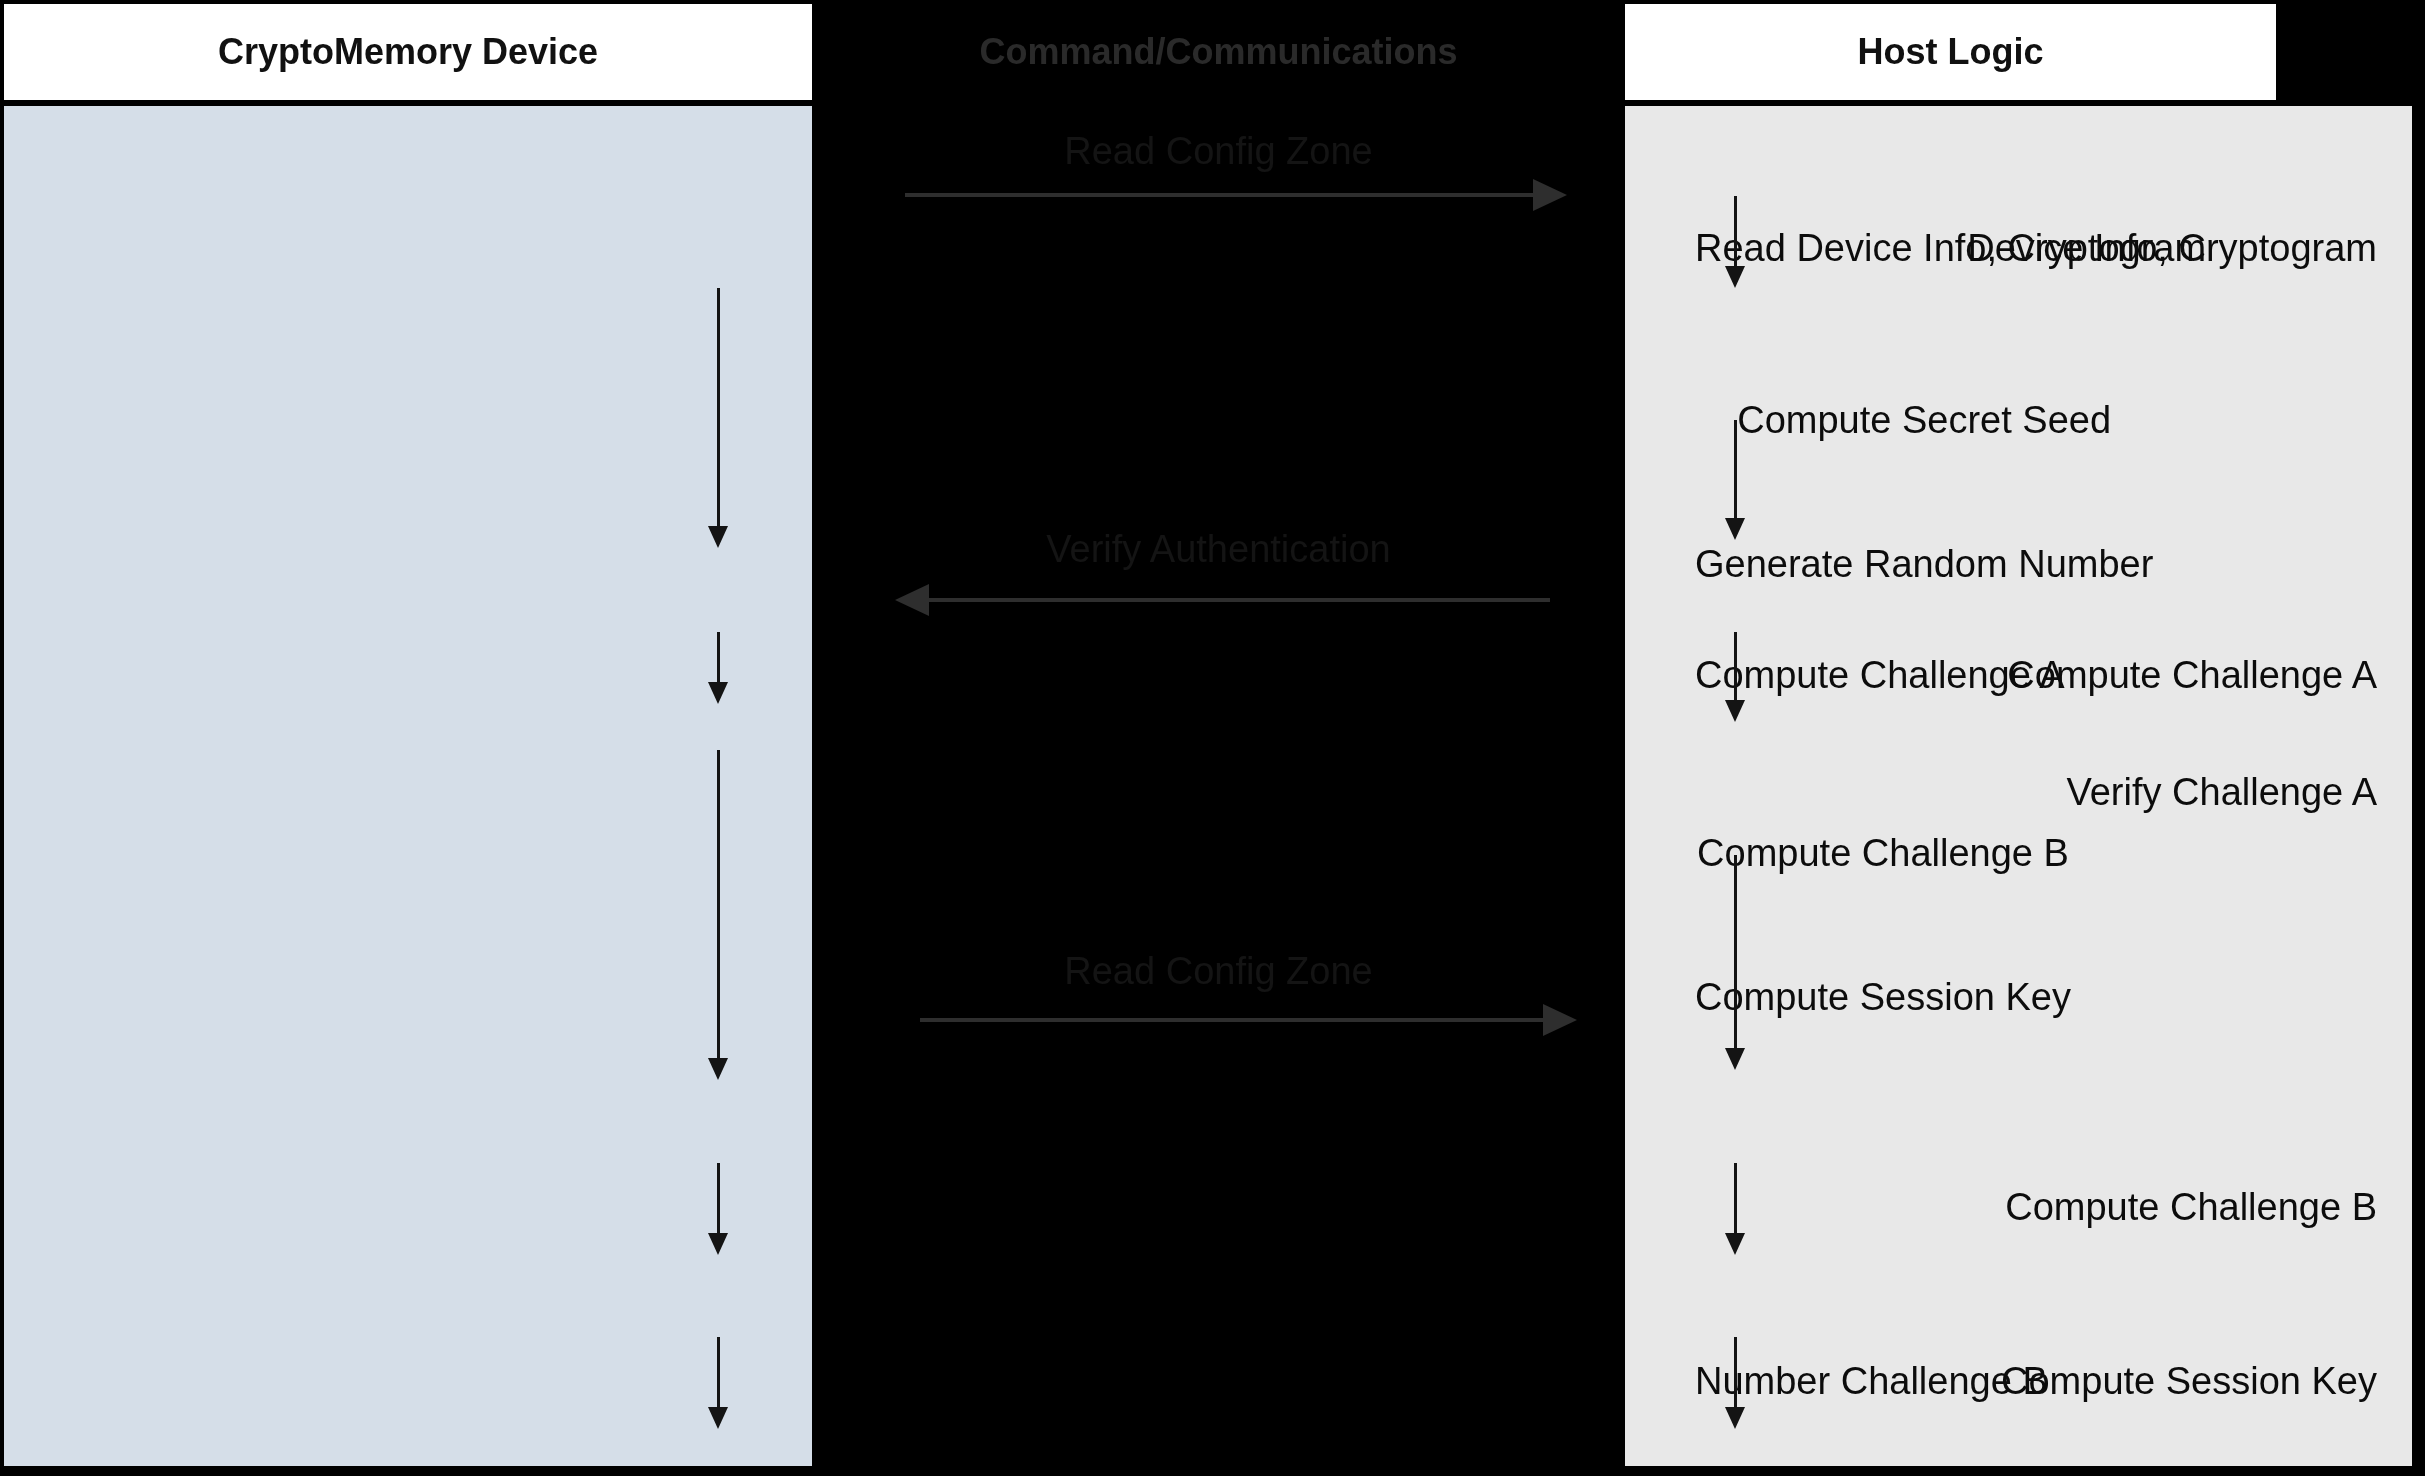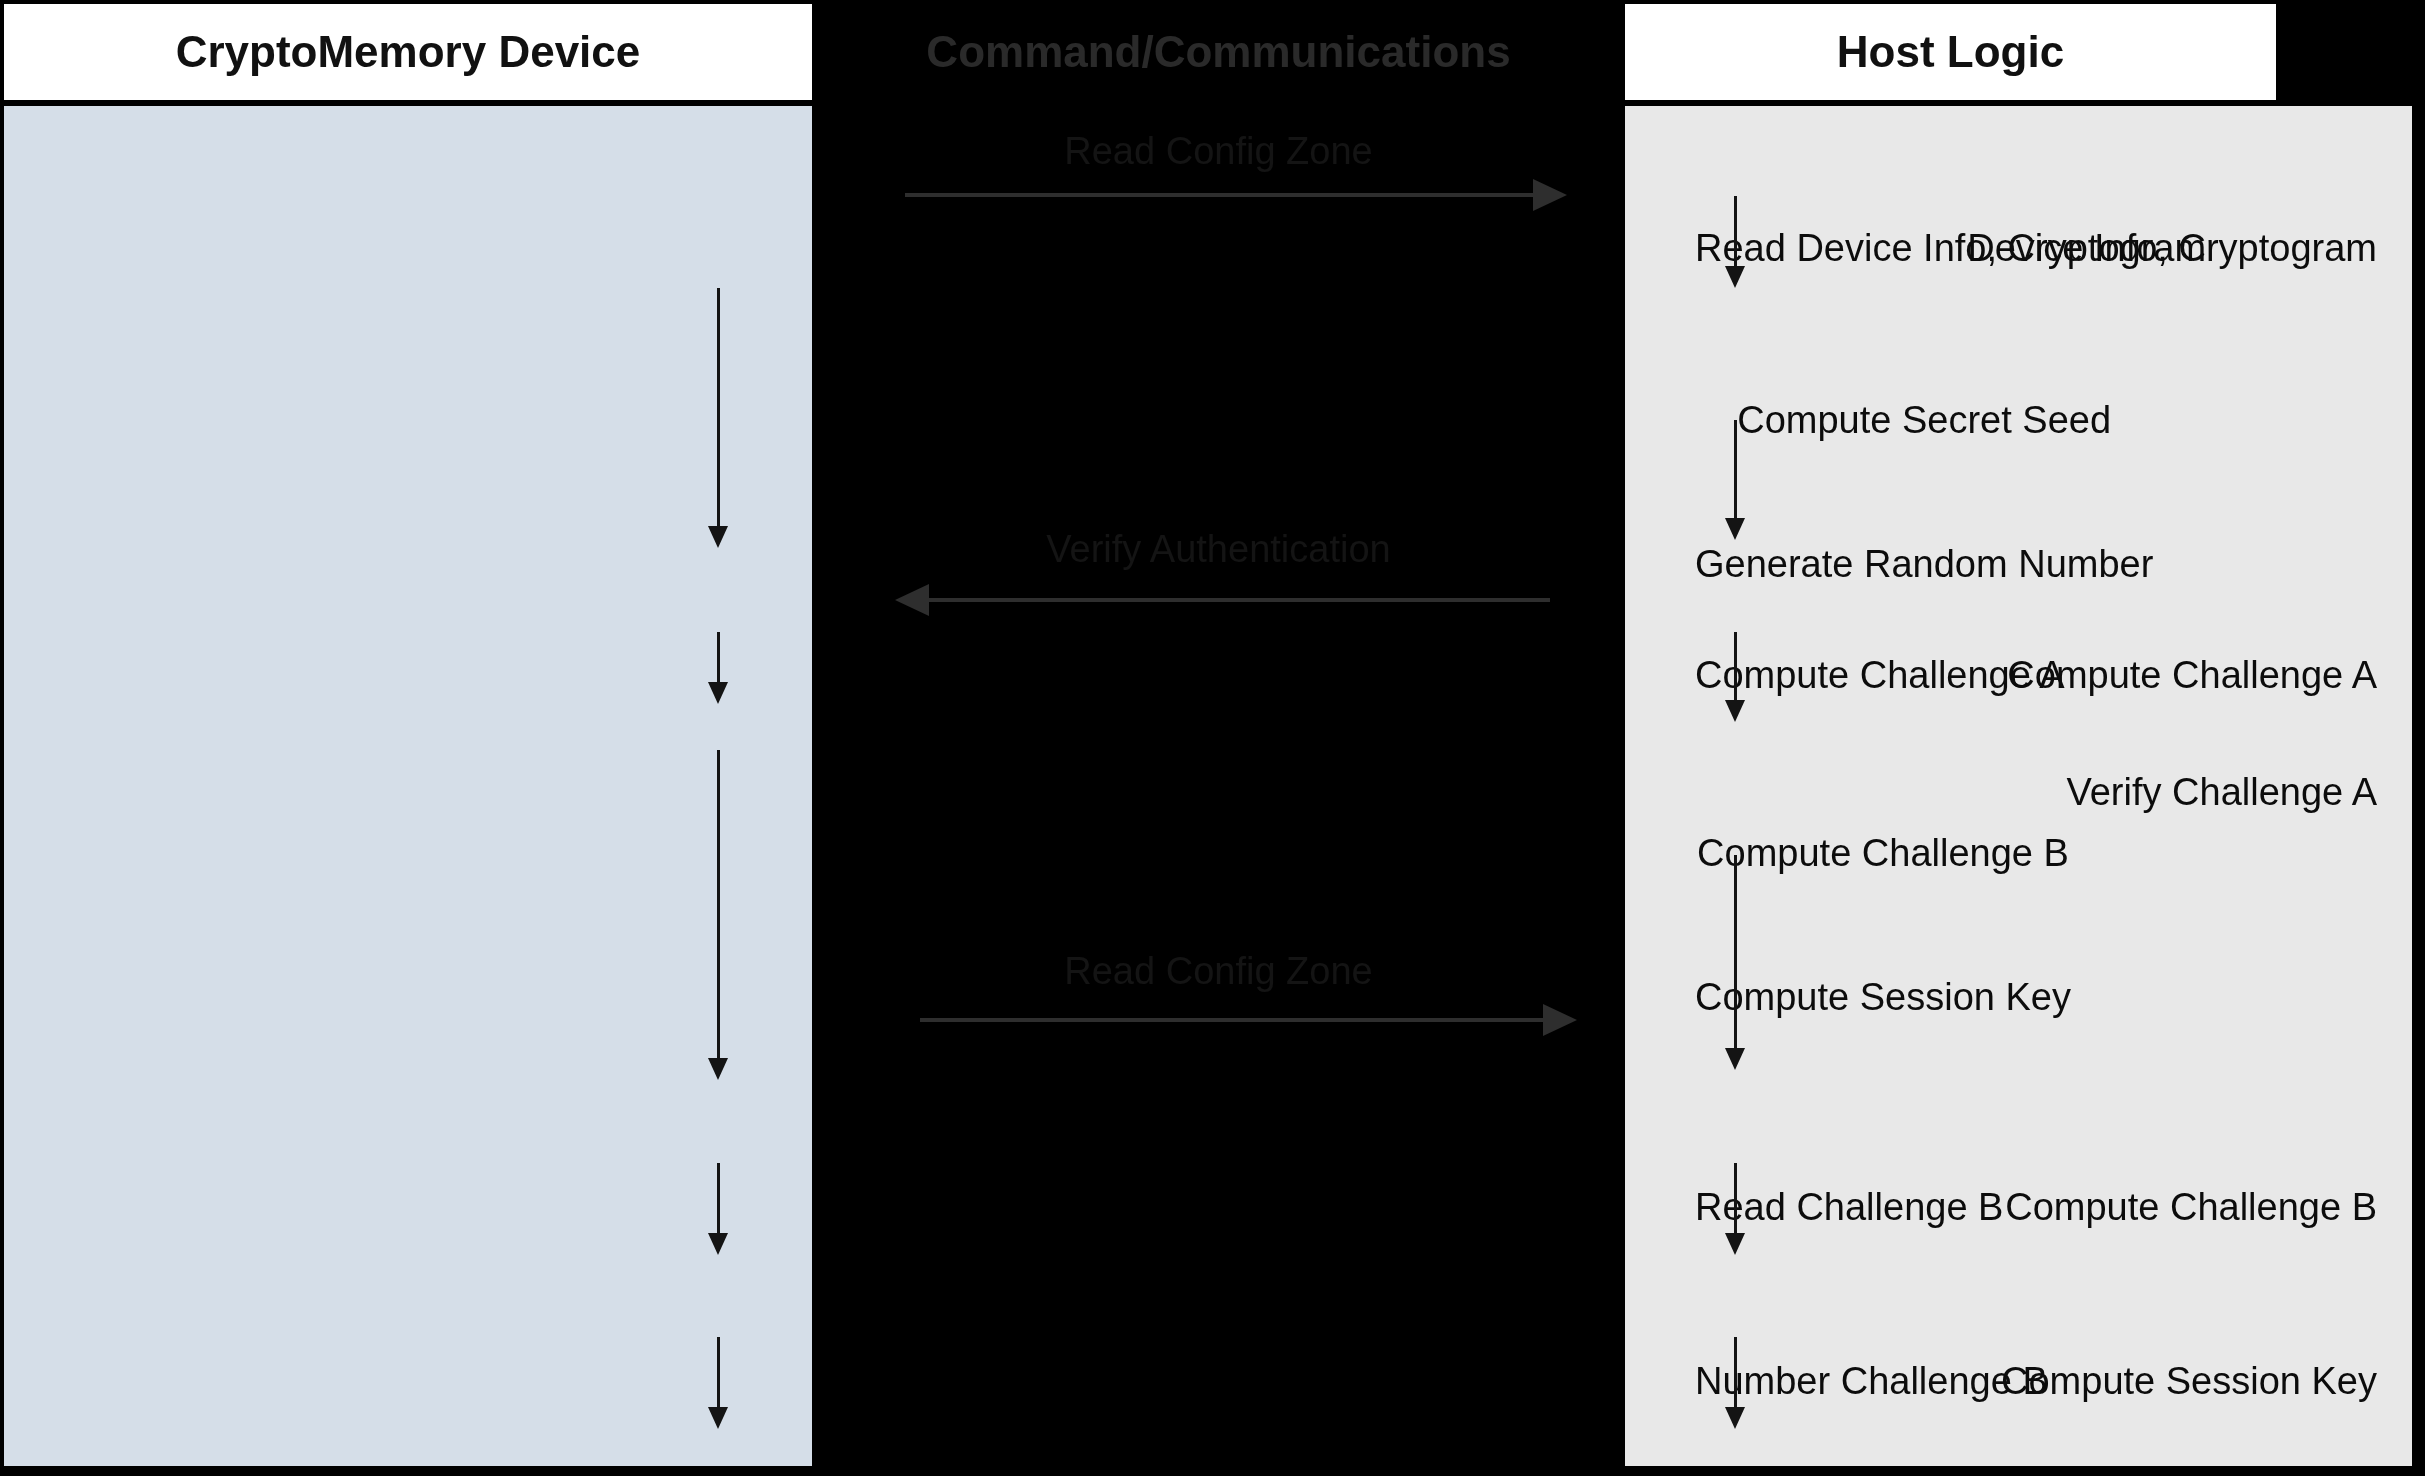--- a/index.html
+++ b/index.html
@@ -20,21 +20,21 @@
   .hdr {
     position: absolute;
     top: 4px;
     height: 96px;
     background: #ffffff;
     display: flex;
     align-items: center;
     justify-content: center;
   }
   .hdr-txt {
-    font-size: 44px;
+    font-size: 36px;
     font-weight: bold;
     color: #111111;
     letter-spacing: 0px;
     white-space: nowrap;
   }
   #hdr-left  { left: 4px;    width: 808px; }
   #hdr-right { left: 1625px; width: 651px; }
 
   
   #hdr-mid {
@@ -196,23 +196,20 @@
     <div>Compute Secret Seed</div>
     <div>Generate Random Number</div>
   </div>
   <div class="step left-align" style="top:555px; left:1695px;">
     <div>Compute Challenge A</div>
   </div>
   <div class="step left-align" style="top:733px; left:1695px;">
     <div>Compute Challenge B</div>
     <div>Compute Session Key</div>
   </div>
-  <div class="step left-align" style="top:1087px; left:1695px;">
-    <div>Read Challenge B</div>
-  </div>
   <div class="step left-align" style="top:1261px; left:1695px;">
     <div>Number Challenge B</div>
   </div>
   <div class="step left-align" style="top:1435px; left:1695px;">
     
   </div>
 
   <div class="vconn" style="left:1722px; top:196px; height:92px;">
     <div class="vline" style="height:70px;"></div>
     <div class="vhead" style="top:70px;"></div>

